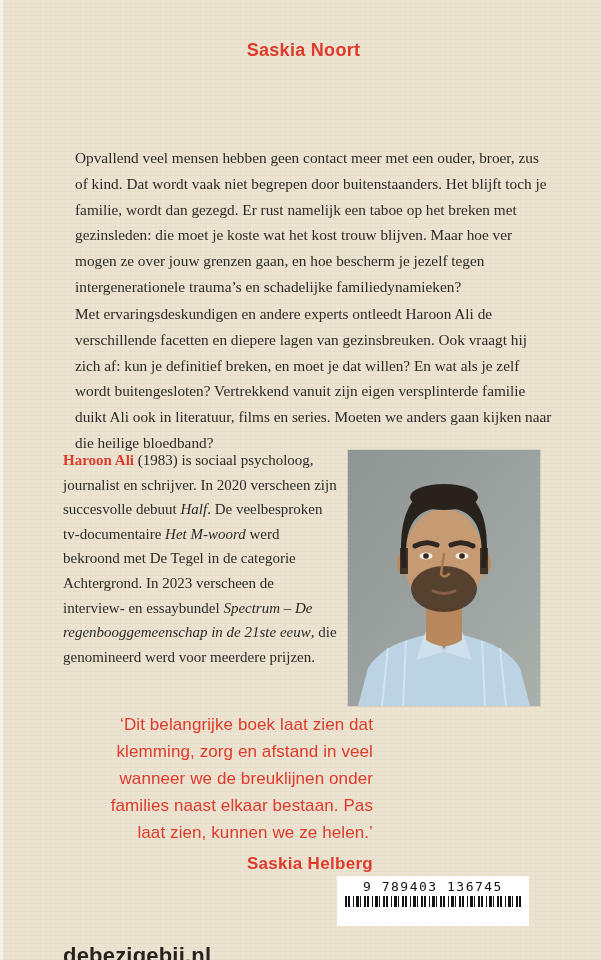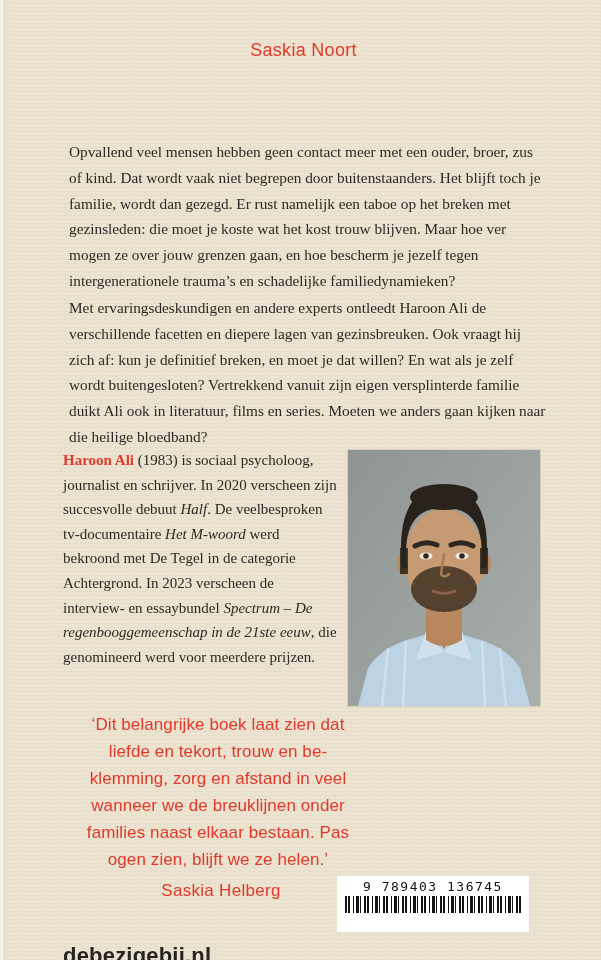--- a/index.html
+++ b/index.html
@@ -10,42 +10,42 @@
     background:var(--bg,#ece3d1);
     background-image:repeating-linear-gradient(0deg, rgba(90,70,40,0.03) 0 1px, transparent 1px 4px),
                      repeating-linear-gradient(90deg, rgba(90,70,40,0.02) 0 1px, transparent 1px 5px);
     overflow:hidden;
     font-family:"Liberation Serif",serif;
     color:#2c2a26;
   }
   .page-edge{position:absolute;left:0;top:0;width:3px;height:100%;background:#f8f6f1;opacity:.8;}
   .sans{font-family:"Liberation Sans",sans-serif;}
   .red{color:var(--accent,#df3a2b);}
-  .bold{font-weight:normal;margin-left:6px;}
+  .bold{font-weight:bold;margin-left:6px;}
 
   .top-quote{position:absolute;top:33px;left:0;width:601px;text-align:center;}
   .top-quote .quote-lines{font-size:18.5px;line-height:27px;letter-spacing:.2px;}
   .top-quote .quote-attrib{margin-top:7px;font-size:18px;letter-spacing:.3px;}
 
-  .body-para{position:absolute;left:63px;width:479px;margin:6px;font-size:15.3px;line-height:25.8px;text-align:left;}
+  .body-para{position:absolute;left:63px;width:479px;margin:12px;font-size:15.3px;line-height:25.8px;text-align:left;}
   .para1{top:133px;}
   .para2{top:289px;}
 
   .bio-text{position:absolute;left:63px;top:448px;width:274px;margin:0;font-size:15px;line-height:24.6px;}
 
   .photo{position:absolute;left:348px;top:450px;width:192px;height:256px;box-shadow:0 0 0 1px rgba(0,0,0,0.08);}
   .photo svg{display:block;}
 
-  .bottom-quote{position:absolute;left:63px;top:711px;width:310px;text-align:center;}
+  .bottom-quote{position:absolute;left:63px;top:711px;width:310px;text-align:right;}
   .bottom-quote .quote-lines{font-size:17px;line-height:27px;letter-spacing:.1px;}
   .bottom-quote .quote-attrib{margin-top:8px;font-size:17px;letter-spacing:.3px;}
 
   .publisher{position:absolute;left:63px;top:943px;font-family:"Liberation Sans",sans-serif;font-weight:bold;font-size:22px;color:#262320;letter-spacing:.2px;}
 
-  .barcode{position:absolute;left:337px;top:876px;width:192px;height:56px;background:#ffffff;
+  .barcode{position:absolute;left:337px;top:876px;width:192px;height:50px;background:#ffffff;
     display:flex;flex-direction:column;align-items:center;box-sizing:border-box;padding:3px 8px 19px 8px;}
   .barcode-number{font-family:"DejaVu Sans Mono",monospace;font-size:13px;letter-spacing:1.5px;color:#141414;line-height:15px;white-space:nowrap;}
   .barcode-bars{width:176px;flex:1;margin-top:2px;
     background:repeating-linear-gradient(90deg,
       #141414 0 2px,#fff 2px 3px,
       #141414 3px 5px,#fff 5px 8px,
       #141414 8px 9px,#fff 9px 11px,
       #141414 11px 14px,#fff 14px 15px,
       #141414 15px 16px,#fff 16px 19px);}
 </style>
@@ -115,25 +115,24 @@
       <path d="M54 118 C48 54 70 38 96 38 C122 38 144 54 138 118 L133 118 C138 70 120 58 96 58 C72 58 54 70 59 118 Z" fill="#29221c"></path>
       <ellipse cx="96" cy="47" rx="34" ry="13" fill="#29221c"></ellipse>
       <rect x="52" y="98" width="8" height="26" fill="#29221c" opacity="0.85"></rect>
       <rect x="132" y="98" width="8" height="26" fill="#29221c" opacity="0.85"></rect>
     </svg>
   </div>
 
   <div class="bottom-quote">
     <div class="quote-lines sans red">
         <div>‘Dit belangrijke boek laat zien dat</div>
-        <div>liefde en tekort, trouw en be-</div>
         <div>klemming, zorg en afstand in veel</div>
         <div>wanneer we de breuklijnen onder</div>
         <div>families naast elkaar bestaan. Pas</div>
-        <div>ogen zien, blijft we ze helen.’</div>
+        <div>laat zien, kunnen we ze helen.’</div>
       </div>
     <div class="quote-attrib sans red bold">Saskia Helberg</div>
   </div>
 
   <div class="publisher">debezigebij.nl</div>
 
   <div class="barcode">
     <div class="barcode-number">9 789403 136745</div>
     <div class="barcode-bars"></div>
   </div>

